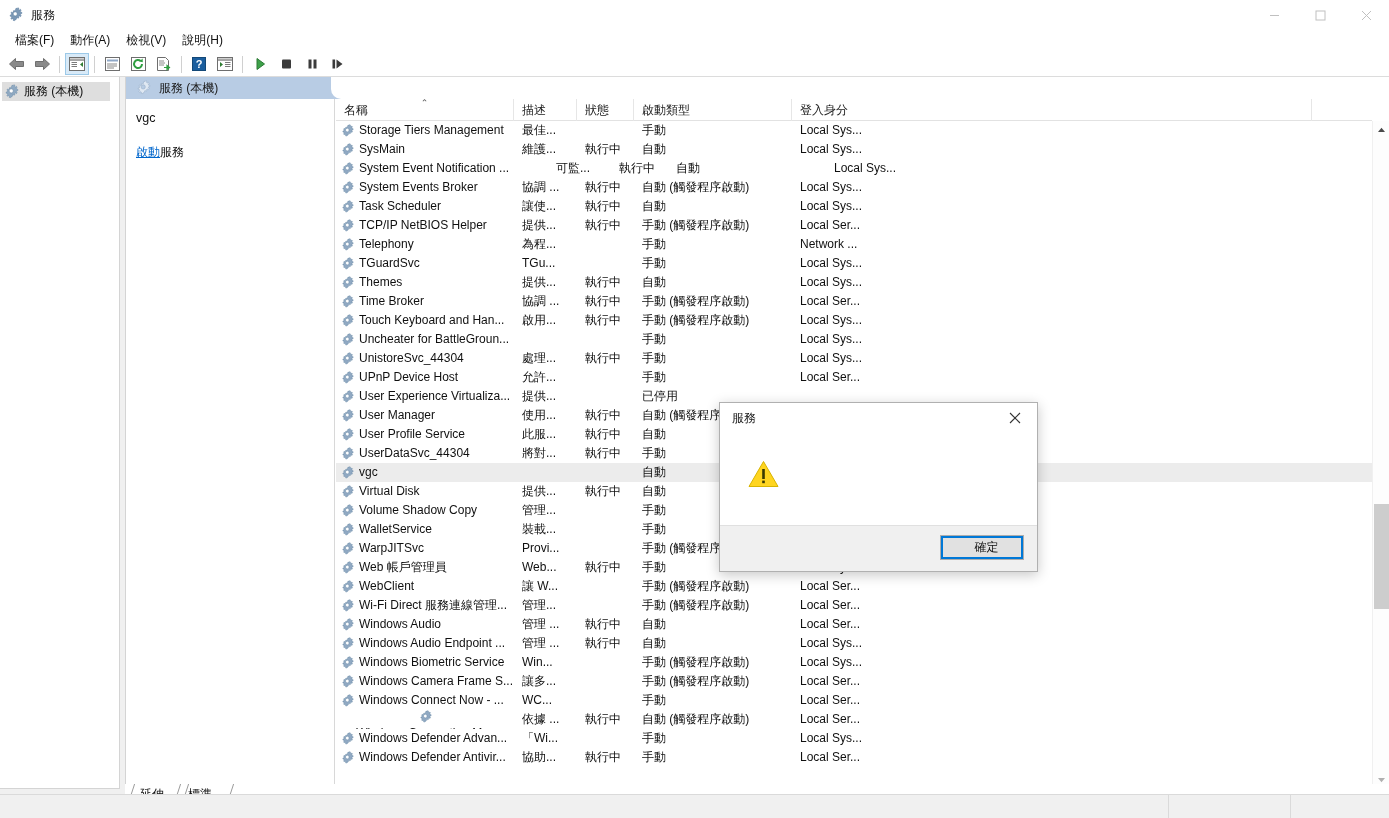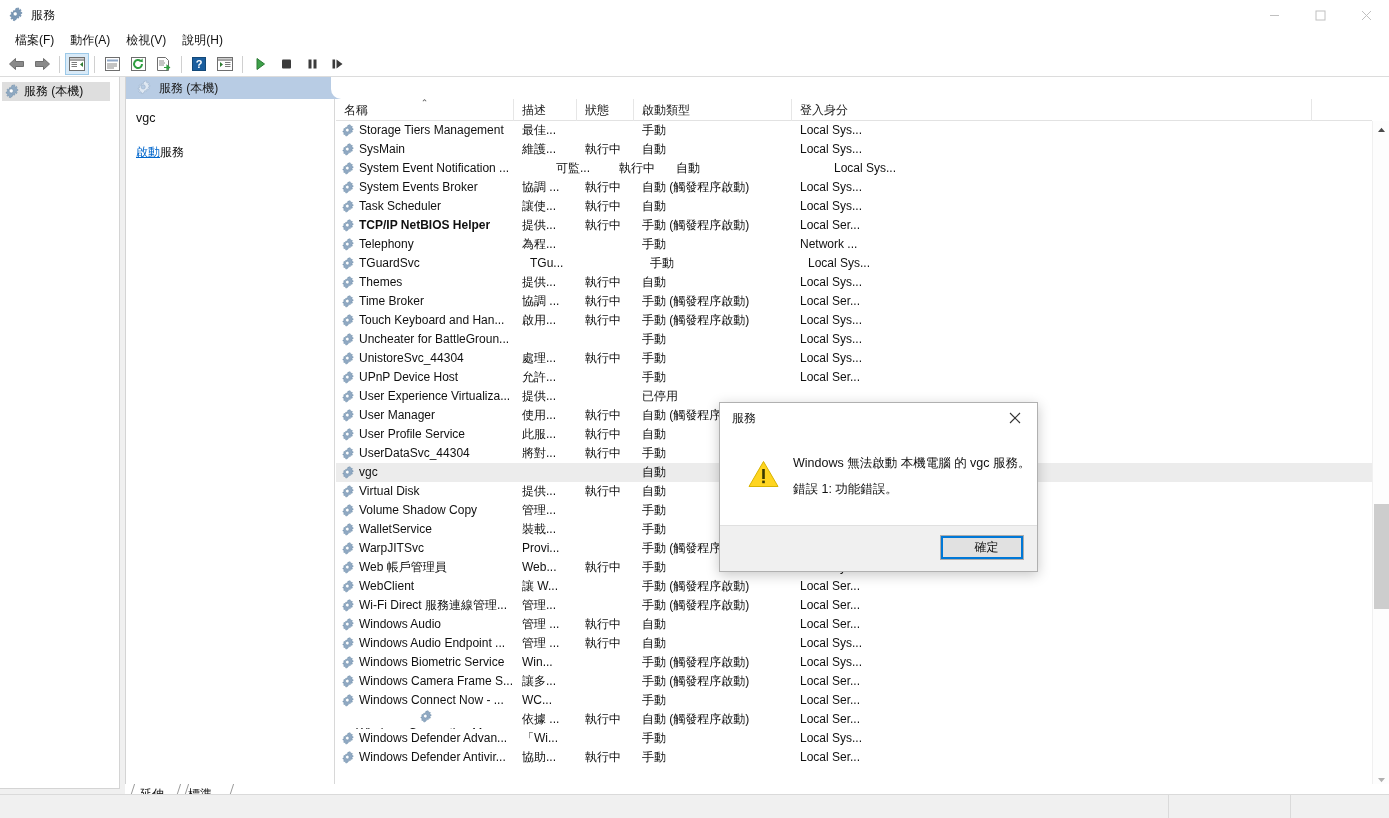--- a/index.html
+++ b/index.html
@@ -570,21 +570,21 @@
                   </span>
                 </span>
                 <span>Task Scheduler</span>
               </div>
               <div class="cell" style="width: 63px;">讓使...</div>
               <div class="cell" style="width: 57px;">執行中</div>
               <div class="cell" style="width: 158px;">自動</div>
               <div class="cell" style="width: 520px;">Local Sys...</div>
             </div>
             <div class="row">
-              <div class="cell name" style="width: 178px; font-weight: bold;">
+              <div class="cell name" style="width: 178px;">
                 <span class="g-ico">
                   <span class="gear">
                     <svg viewBox="0 0 16 16">
                       <path d="M8 1.2l1.1.35.75-.85 1.0.62-.28 1.1.95.5.95-.62.62 1-.72.85.35 1.05 1.12.15v1.2l-1.12.2-.3 1.05.72.85-.62 1-.95-.6-.95.5.28 1.1-1.0.62-.75-.85L8 12.7l-1.1.35-.75.85-1.0-.62.28-1.1-.95-.5-.95.6-.62-1 .72-.85-.35-1.05L2.2 9.2V8l1.12-.15.35-1.05-.72-.85.62-1 .95.62.95-.5-.28-1.1 1.0-.62.75.85z" fill="#90a9c3" stroke="#6d8ca8" stroke-width=".55"></path>
                       <circle cx="7.2" cy="6.9" r="2.1" fill="#ffffff" stroke="#6d8ca8" stroke-width=".6"></circle>
                     </svg>
                   </span>
                 </span>
                 <span>TCP/IP NetBIOS Helper</span>
               </div>
@@ -615,21 +615,21 @@
                 <span class="g-ico">
                   <span class="gear">
                     <svg viewBox="0 0 16 16">
                       <path d="M8 1.2l1.1.35.75-.85 1.0.62-.28 1.1.95.5.95-.62.62 1-.72.85.35 1.05 1.12.15v1.2l-1.12.2-.3 1.05.72.85-.62 1-.95-.6-.95.5.28 1.1-1.0.62-.75-.85L8 12.7l-1.1.35-.75.85-1.0-.62.28-1.1-.95-.5-.95.6-.62-1 .72-.85-.35-1.05L2.2 9.2V8l1.12-.15.35-1.05-.72-.85.62-1 .95.62.95-.5-.28-1.1 1.0-.62.75.85z" fill="#90a9c3" stroke="#6d8ca8" stroke-width=".55"></path>
                       <circle cx="7.2" cy="6.9" r="2.1" fill="#ffffff" stroke="#6d8ca8" stroke-width=".6"></circle>
                     </svg>
                   </span>
                 </span>
                 <span>TGuardSvc</span>
               </div>
-              <div class="cell" style="width: 63px; margin-left: 8px;">TGu...</div>
+              <div class="cell" style="width: 63px;">TGu...</div>
               <div class="cell" style="width: 57px;"></div>
               <div class="cell" style="width: 158px;">手動</div>
               <div class="cell" style="width: 520px;">Local Sys...</div>
             </div>
             <div class="row">
               <div class="cell name" style="width: 178px;">
                 <span class="g-ico">
                   <span class="gear">
                     <svg viewBox="0 0 16 16">
                       <path d="M8 1.2l1.1.35.75-.85 1.0.62-.28 1.1.95.5.95-.62.62 1-.72.85.35 1.05 1.12.15v1.2l-1.12.2-.3 1.05.72.85-.62 1-.95-.6-.95.5.28 1.1-1.0.62-.75-.85L8 12.7l-1.1.35-.75.85-1.0-.62.28-1.1-.95-.5-.95.6-.62-1 .72-.85-.35-1.05L2.2 9.2V8l1.12-.15.35-1.05-.72-.85.62-1 .95.62.95-.5-.28-1.1 1.0-.62.75.85z" fill="#90a9c3" stroke="#6d8ca8" stroke-width=".55"></path>
@@ -1118,23 +1118,19 @@
       </span>
     </div>
     <div class="dlg-body">
       <div class="dlg-warn">
         <svg width="31" height="28" viewBox="0 0 31 28">
           <path d="M15.5 1.5L30 26.5H1z" fill="#ffd520" stroke="#d8b400" stroke-width="1"></path>
           <rect x="14.2" y="9" width="2.6" height="10" fill="#3a3a00"></rect>
           <rect x="14.2" y="20.6" width="2.6" height="2.6" fill="#3a3a00"></rect>
         </svg>
       </div>
-      <div class="dlg-msgs">
-        <div class="dlg-line">Windows 無法啟動 本機電腦 的 vgc 服務。</div>
-        <div class="dlg-line">錯誤 1: 功能錯誤。</div>
-      </div>
     </div>
     <div class="dlg-footer">
       <div class="dlg-ok">確定</div>
     </div>
   </div>
 
 </div>
 
 </body></html>

